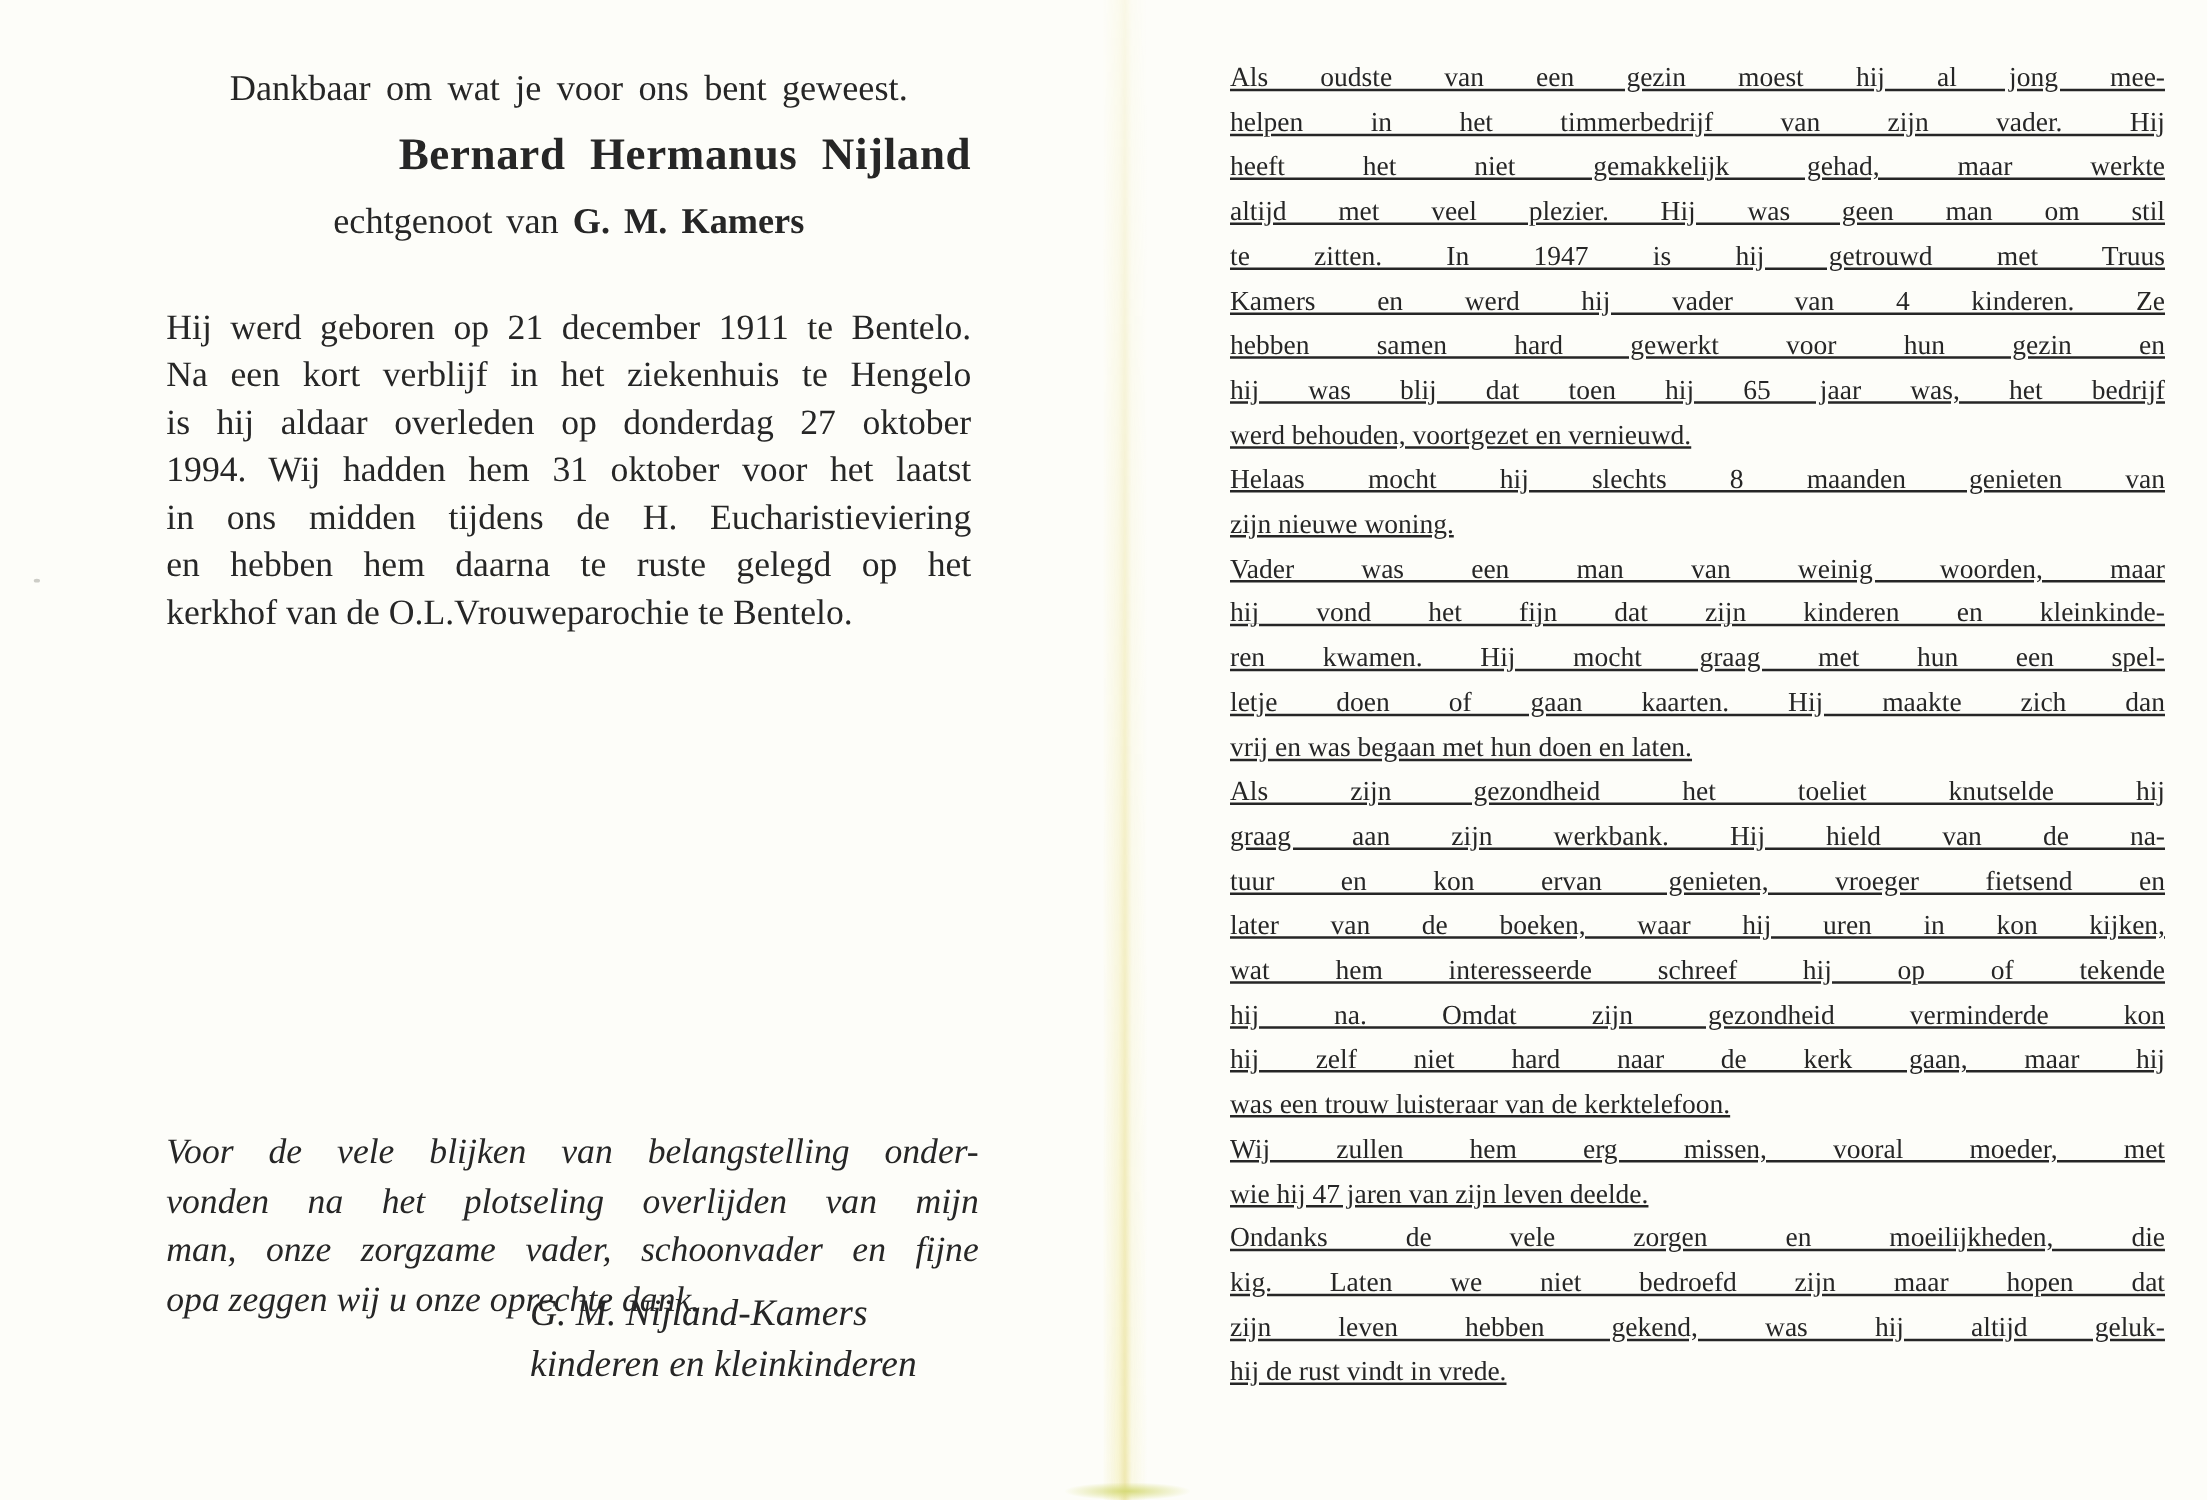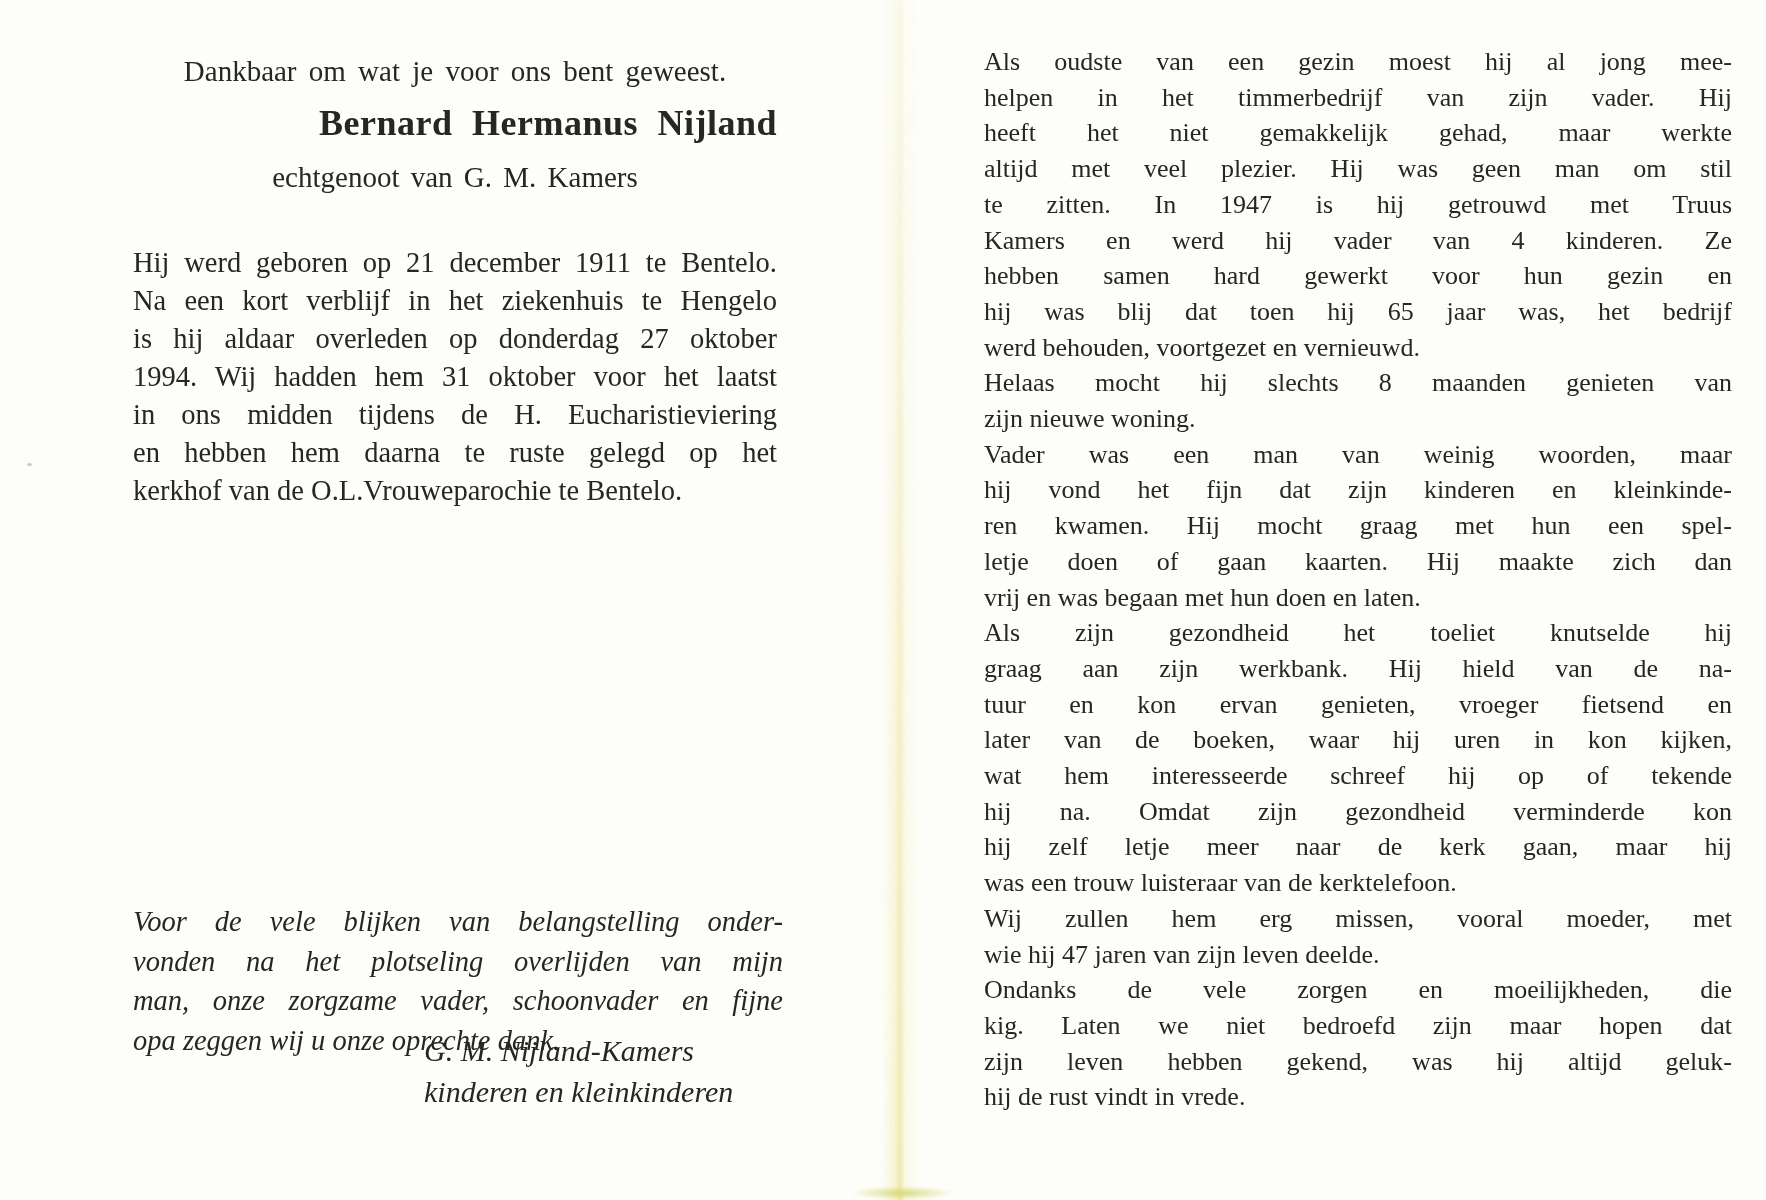--- a/index.html
+++ b/index.html
@@ -56,21 +56,21 @@
     word-spacing: 10px;
     letter-spacing: 0.5px;
   }
   .relation {
     position: absolute;
     left: 133px; top: 161px; width: 644px;
     text-align: center;
     font-size: 29px;
     word-spacing: 4px;
   }
-  .relation .spouse { font-weight: normal; }
+  .relation .spouse { font-weight: bold; }
   .bio {
     position: absolute;
     left: 133px; top: 244px; width: 644px;
     font-size: 28.5px;
     line-height: 38px;
   }
   .ack {
     position: absolute;
     left: 133px; top: 902px; width: 650px;
     font-size: 28.5px;
@@ -80,22 +80,23 @@
   .sig {
     position: absolute;
     left: 424px; top: 1030px;
     font-size: 30px;
     font-style: italic;
     line-height: 41px;
   }
   .right-col {
     position: absolute;
     left: 984px; top: 44px; width: 748px;
-    font-size: 26px;
+    font-size: 22px;
     line-height: 35.7px;
+    text-decoration: underline;
   }
   .para { margin: 0; }
   .line {
     text-align: justify;
     text-align-last: justify;
     white-space: normal;
   }
   .line.last {
     text-align-last: left;
   }
@@ -162,21 +163,21 @@
         <div class="line">letje doen of gaan kaarten. Hij maakte zich dan</div>
         <div class="line last">vrij en was begaan met hun doen en laten.</div>
       </div>
       <div class="para">
         <div class="line">Als zijn gezondheid het toeliet knutselde hij</div>
         <div class="line">graag aan zijn werkbank. Hij hield van de na-</div>
         <div class="line">tuur en kon ervan genieten, vroeger fietsend en</div>
         <div class="line">later van de boeken, waar hij uren in kon kijken,</div>
         <div class="line">wat hem interesseerde schreef hij op of tekende</div>
         <div class="line">hij na. Omdat zijn gezondheid verminderde kon</div>
-        <div class="line">hij zelf letje meer naar de kerk gaan, maar hij</div>
+        <div class="line">hij zelf niet hard naar de kerk gaan, maar hij</div>
         <div class="line last">was een trouw luisteraar van de kerktelefoon.</div>
       </div>
       <div class="para">
         <div class="line">Wij zullen hem erg missen, vooral moeder, met</div>
         <div class="line last">wie hij 47 jaren van zijn leven deelde.</div>
       </div>
       <div class="para">
         <div class="line">Ondanks de vele zorgen en moeilijkheden, die</div>
         <div class="line">kig. Laten we niet bedroefd zijn maar hopen dat</div>
         <div class="line">zijn leven hebben gekend, was hij altijd geluk-</div>

